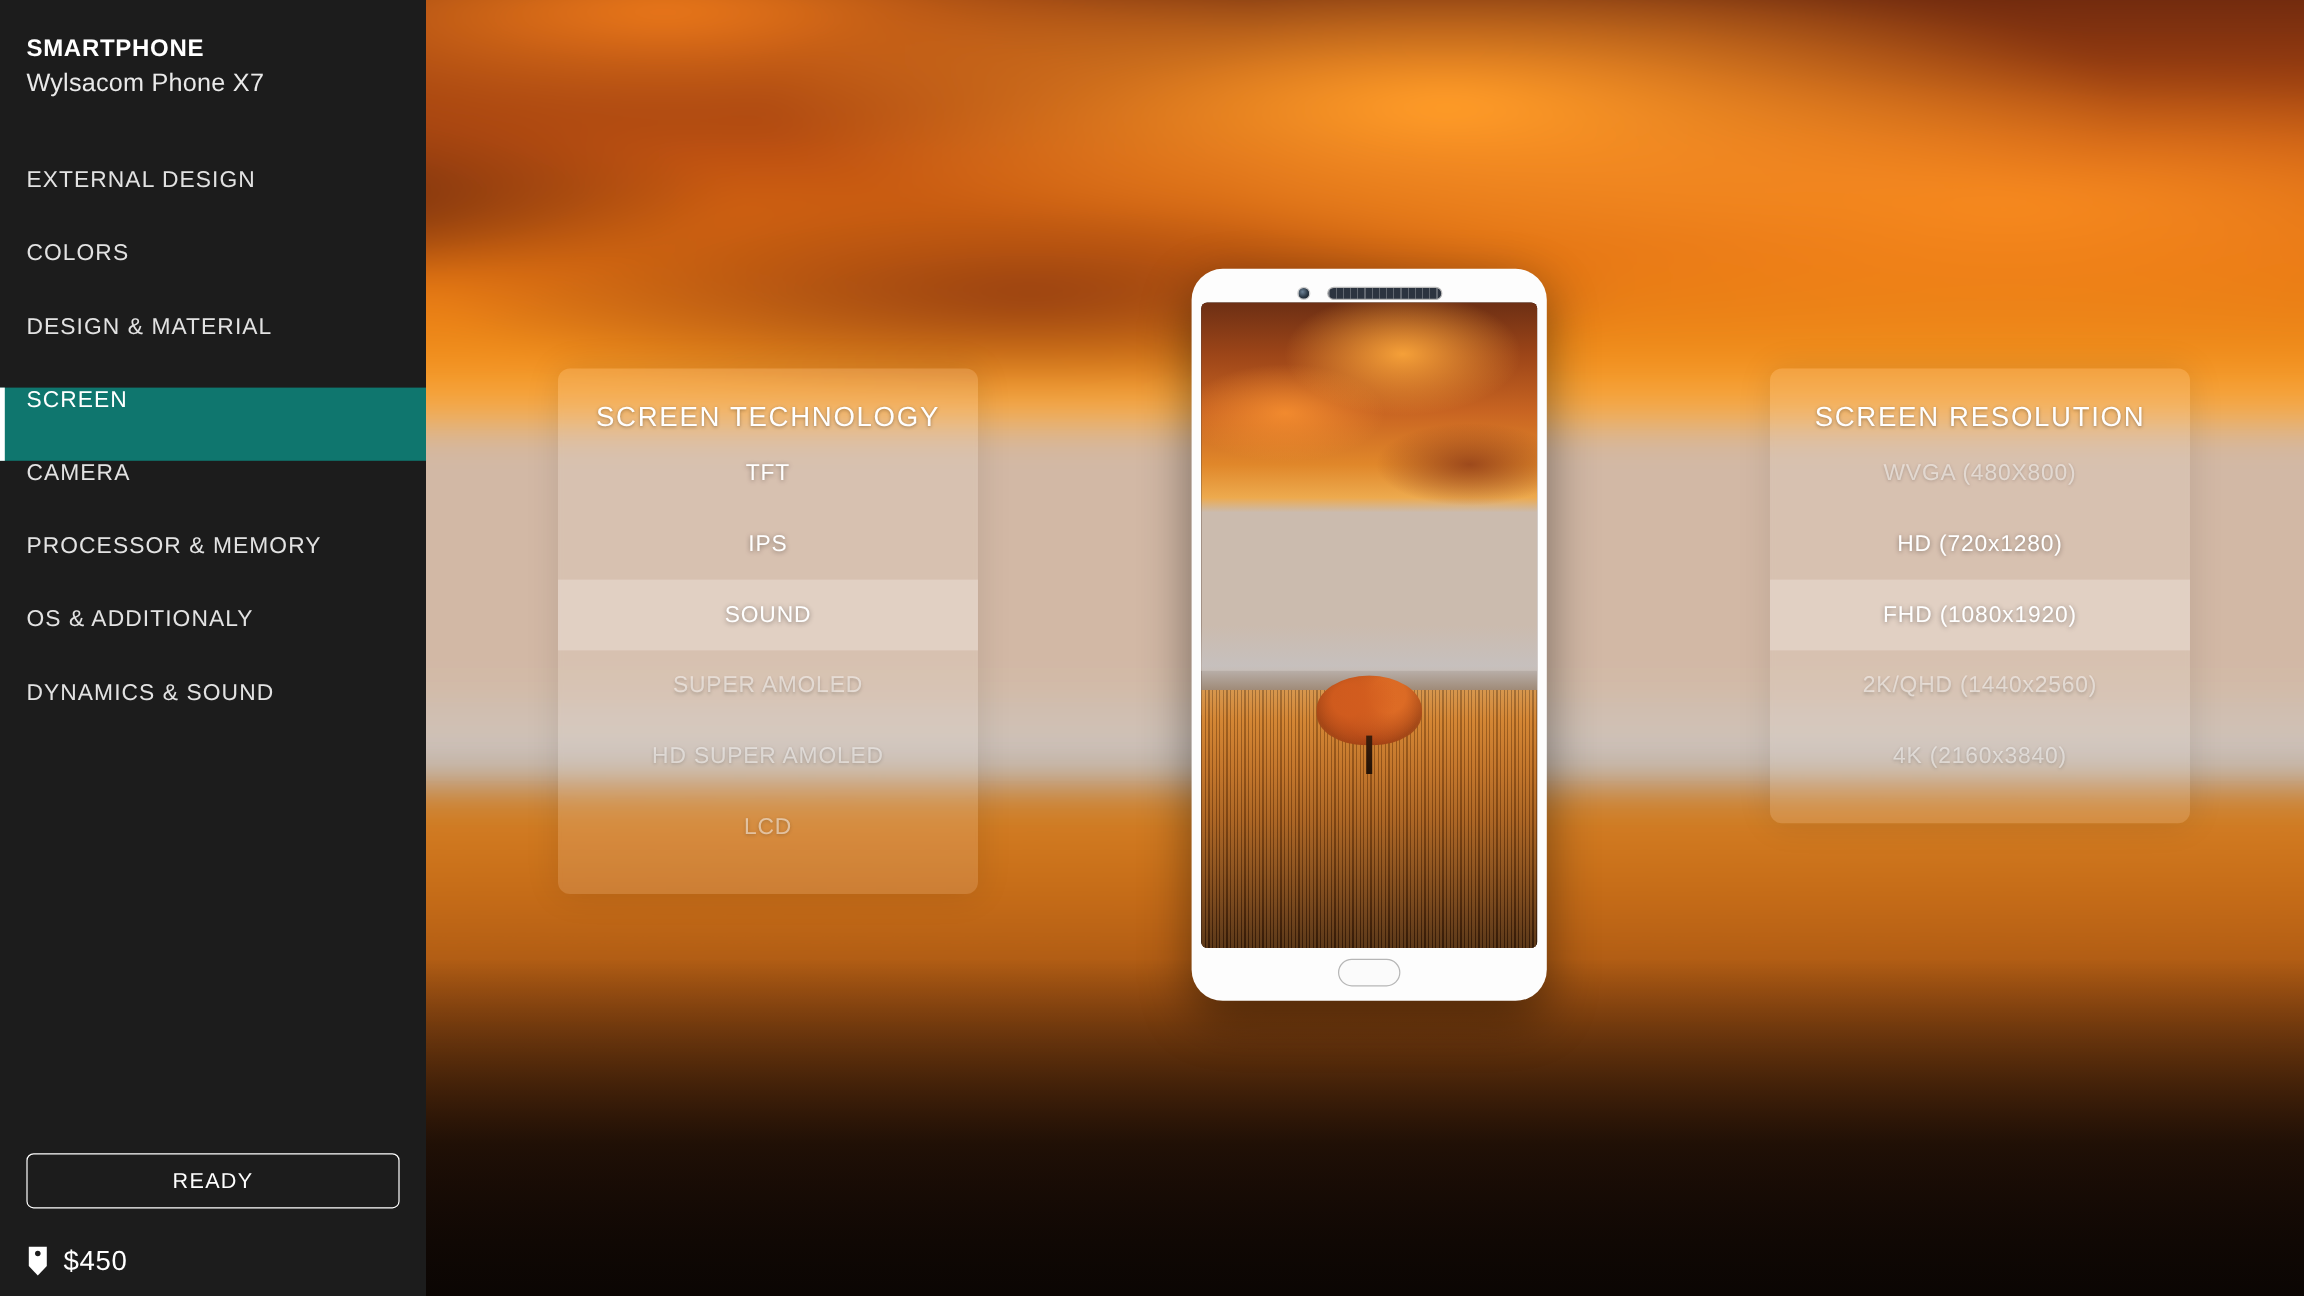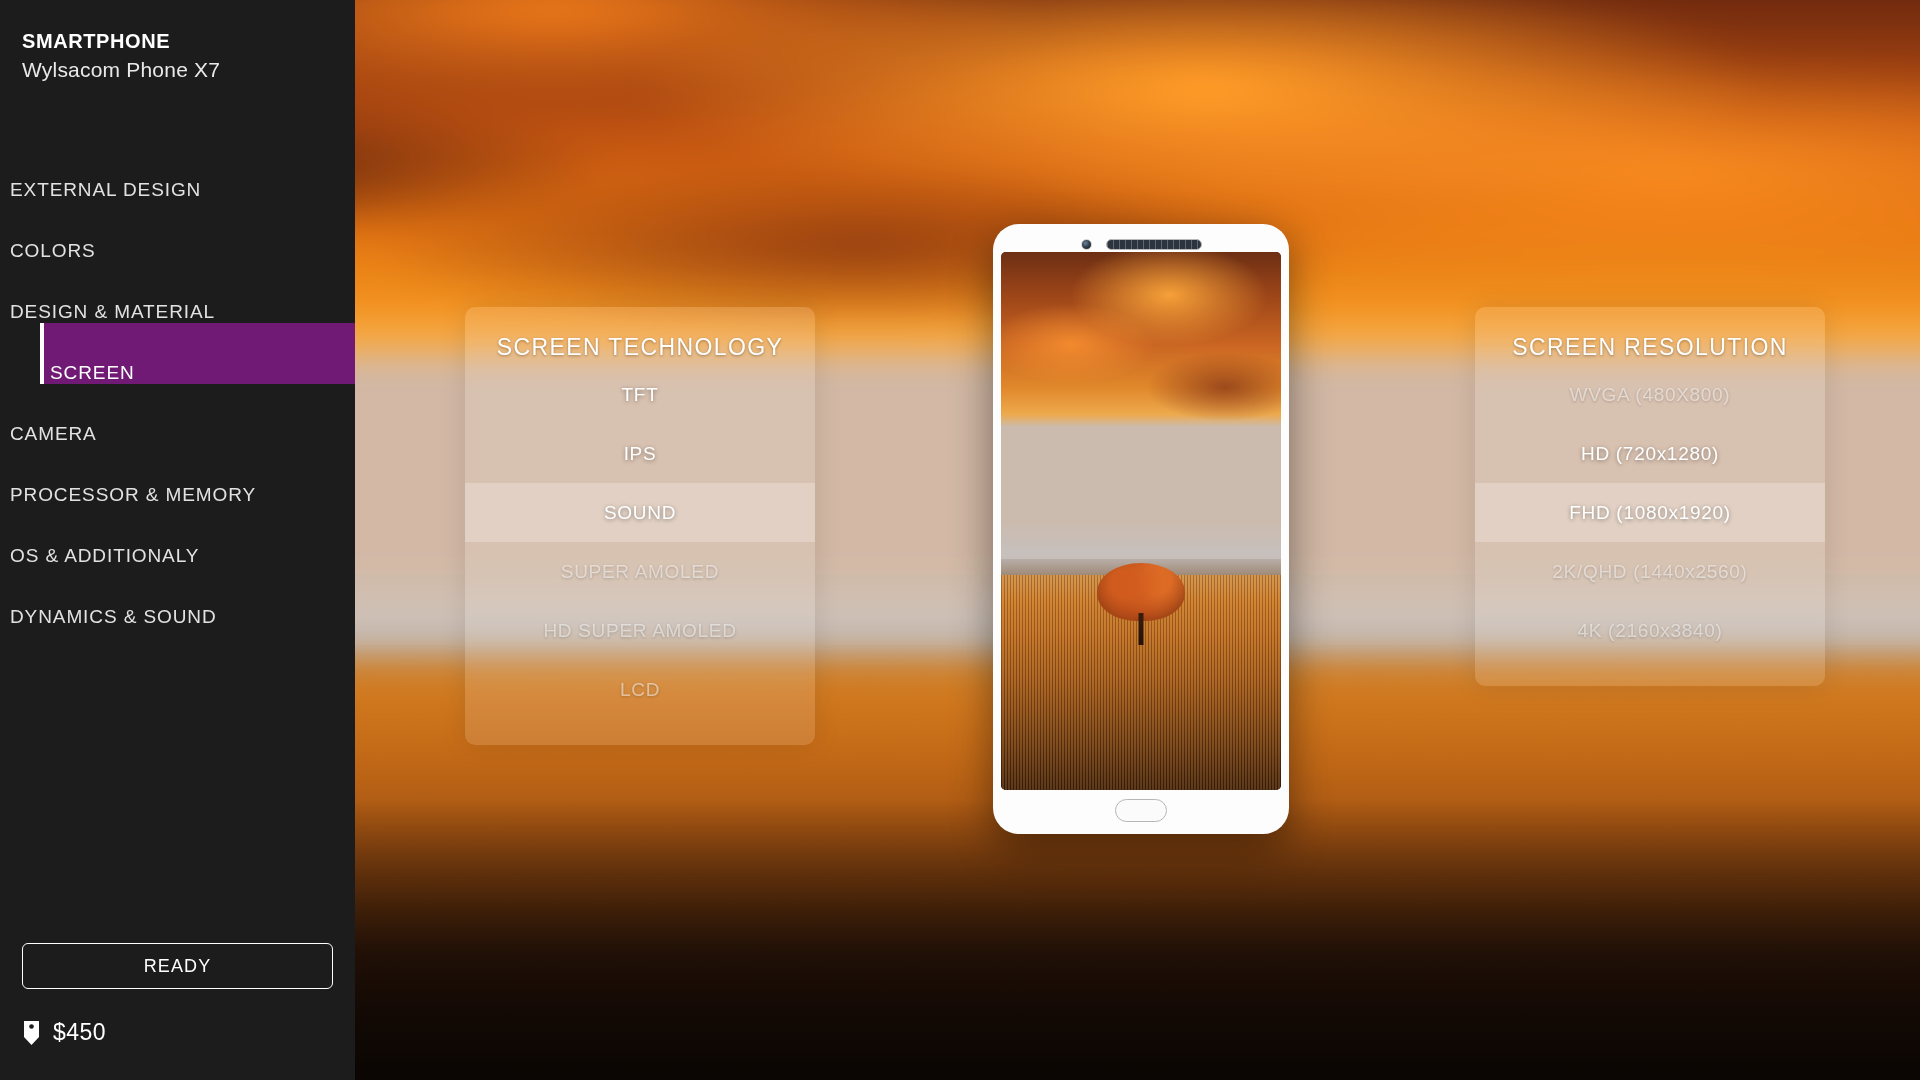--- a/index.html
+++ b/index.html
@@ -61,33 +61,33 @@
     font-size:20px; font-weight:bold; color:#ffffff;
     letter-spacing:.6px; line-height:1.35;
   }
   .brand-sub {
     font-size:21px; color:#e9e9e9; font-weight:300;
     letter-spacing:.2px; margin-top:3px;
   }
 
   .nav { margin-top:58px; }
   .nav-item {
-    position:relative; height:61px; display:flex; align-items:flex-end;
-    padding-left:10px; cursor:pointer;
+    position:relative; height:61px; display:flex; align-items:flex-start;
+    padding-left:22px; cursor:pointer;
   }
   .nav-item span {
     font-size:19px; color:#e2e2e2; font-weight:300; letter-spacing:.9px;
   }
-  .nav-item.active { background:#701a75;margin-left:40px; }
+  .nav-item.active { background:#0f766e; }
   .nav-item.active:before {
     content:""; position:absolute; left:0; top:0; bottom:0; width:4px; background:#ffffff;
   }
   .nav-item.active span { color:#ffffff; }
 
-  .side-bottom { margin-top:auto; padding:0 22px 34px 22px; }
+  .side-bottom { margin-top:auto; padding:0 22px 16px 22px; }
   .ready-btn {
     width:311px; height:46px; border:1.6px solid #ffffff; border-radius:6px;
     background:transparent; color:#ffffff; font-size:18px; letter-spacing:1.1px;
     font-family:"Liberation Sans", sans-serif; cursor:pointer;
     display:flex; align-items:center; justify-content:center;
   }
   .price-row { display:flex; align-items:center; gap:12px; margin-top:30px; }
   .tag-icon { width:19px; height:26px; display:block; }
   .price-text { font-size:23px; color:#ffffff; font-weight:300; letter-spacing:.5px; }
 

